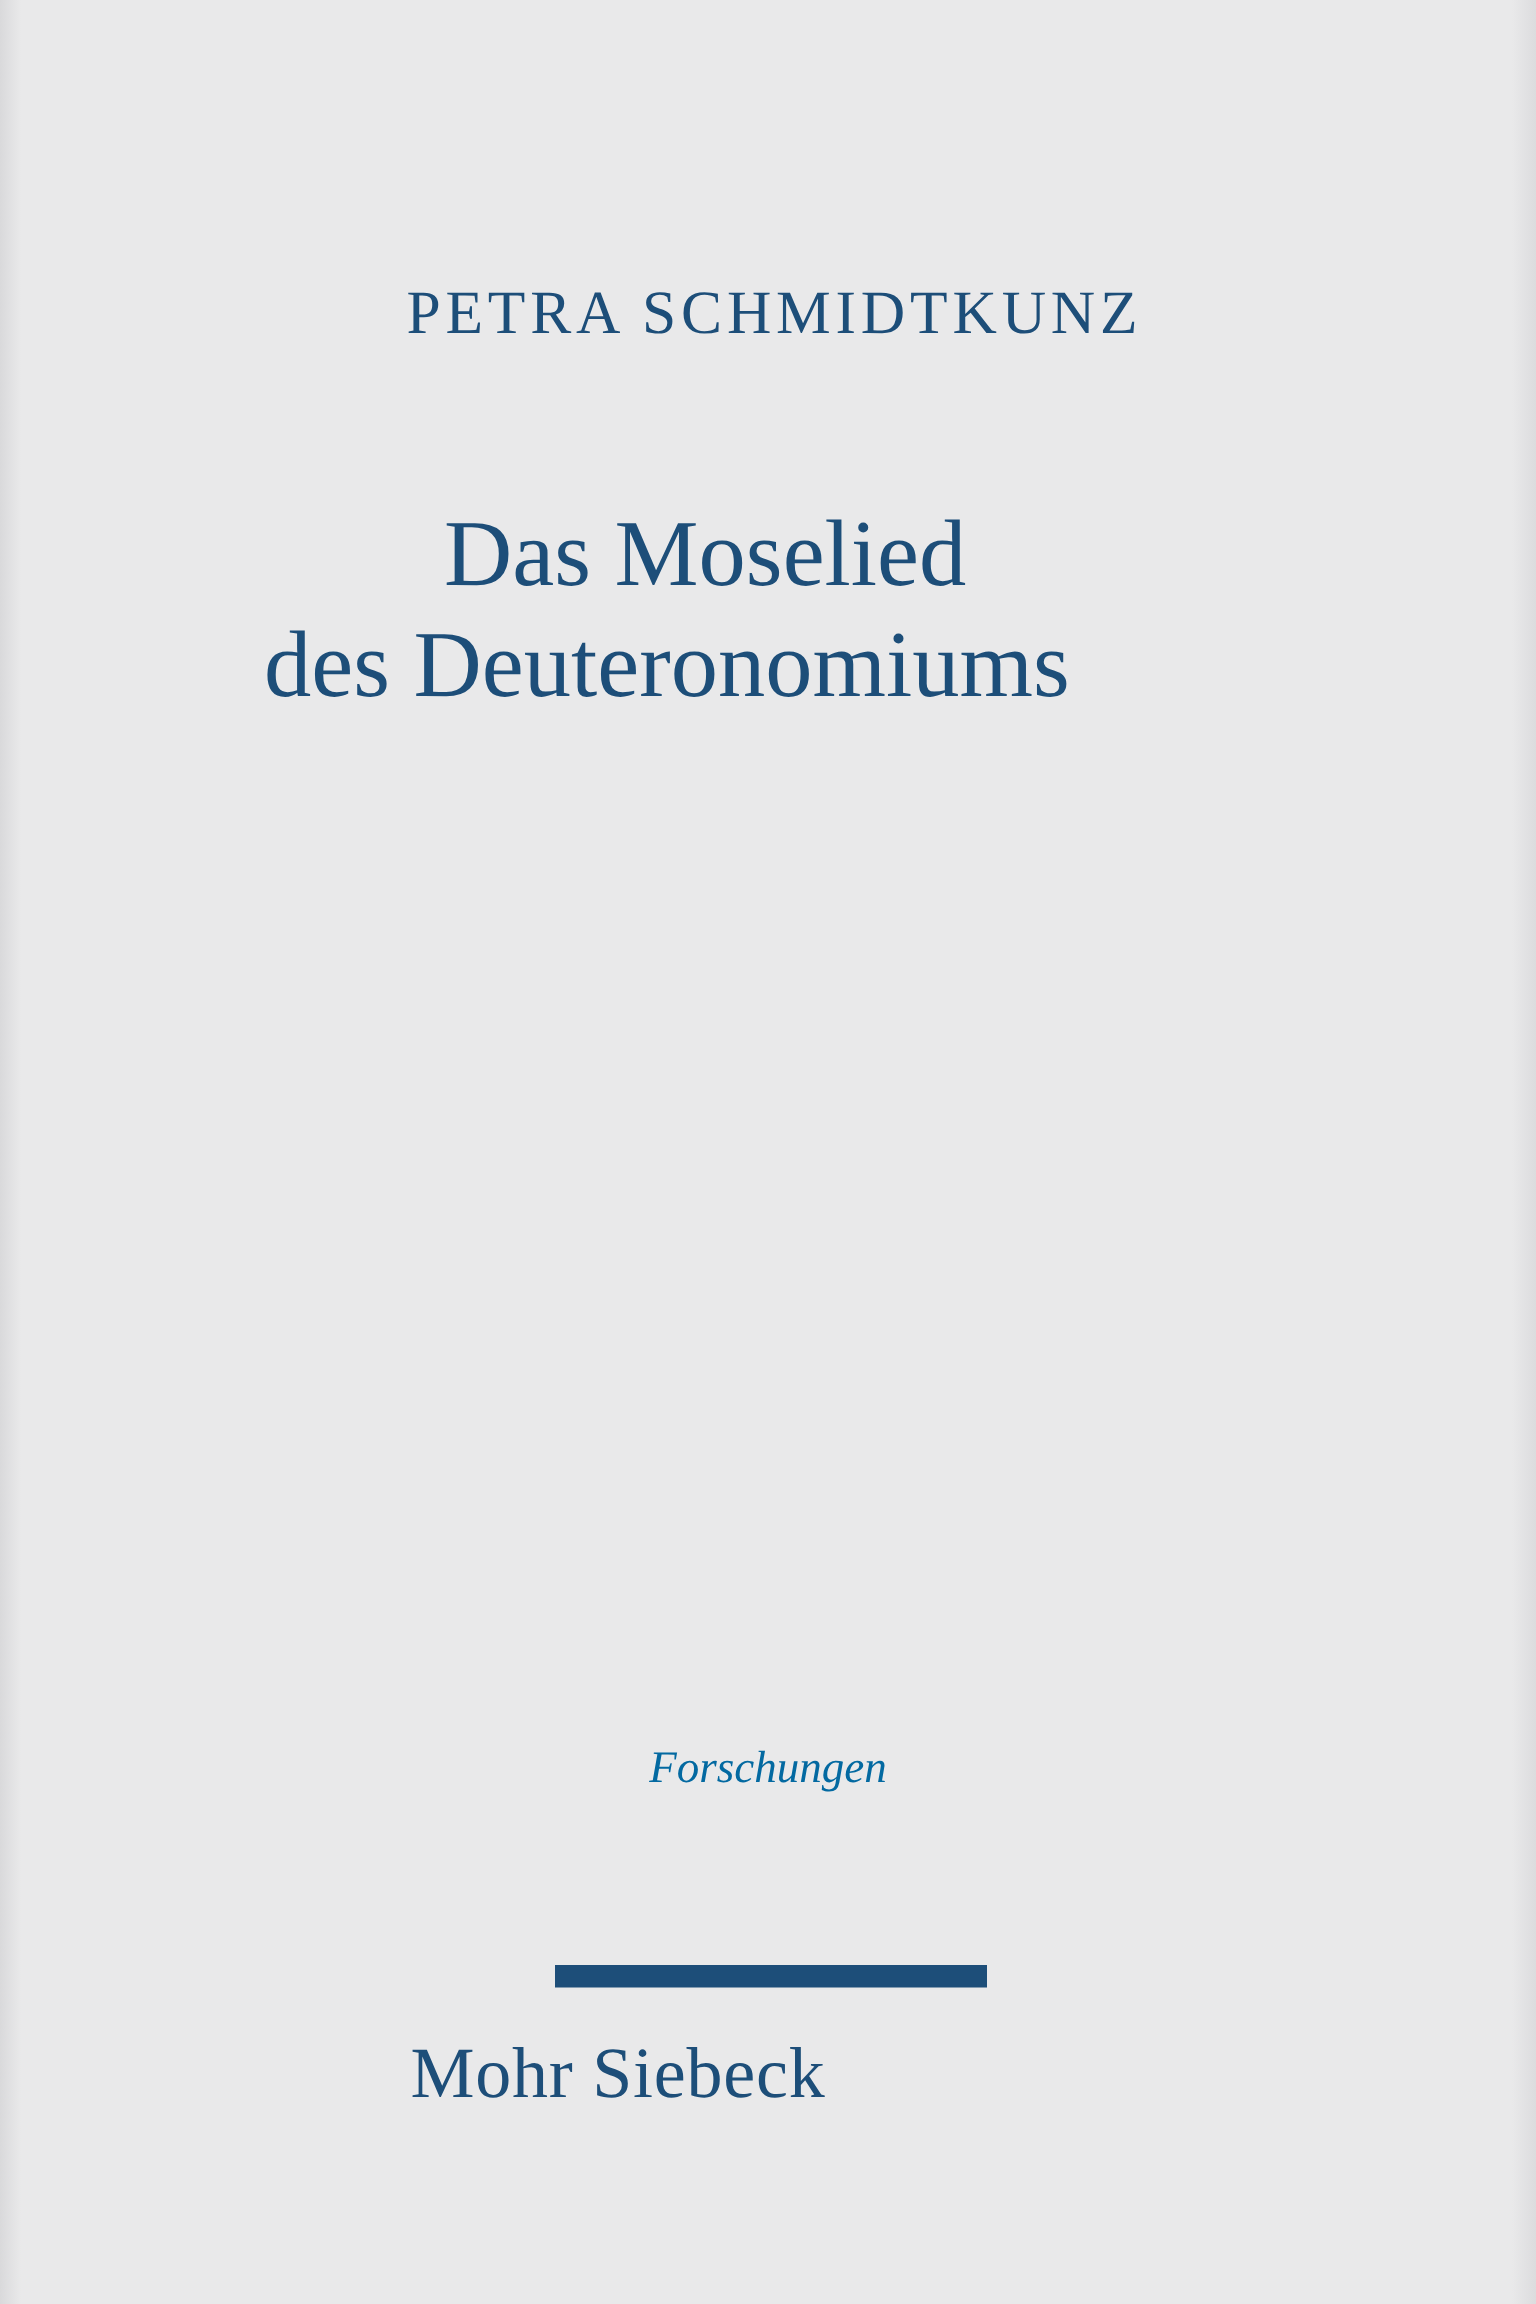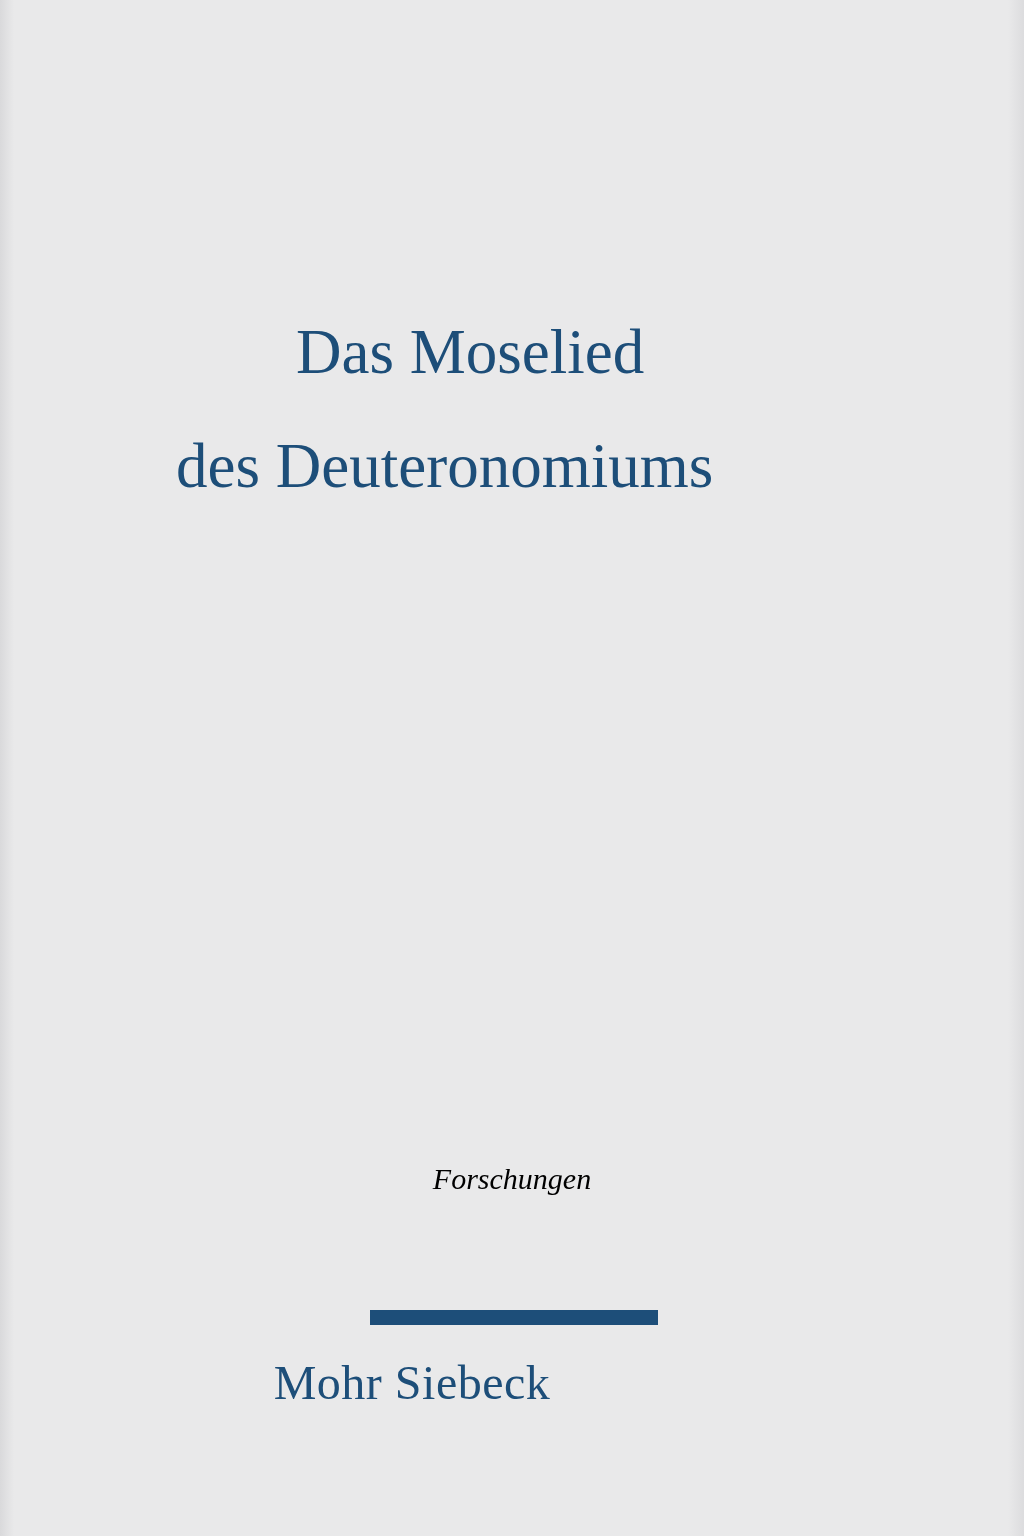--- a/index.html
+++ b/index.html
@@ -55,30 +55,30 @@
     position: absolute;
     top: 316px;
     left: 176px;
     width: 720px;
     color: #1d4e79;
     font-family: "Liberation Serif", serif;
     font-size: 63px;
     line-height: 1.17;
     font-weight: 400;
   }
-  .title-line-1 { display: block; padding-left: 120px; }
-  .title-line-2 { display: block; padding-left: 0px; margin-top: 40px; }
+  .title-line-1 { display: block; padding-left: 120px; margin-top: 17px; }
+  .title-line-2 { display: block; padding-left: 0px; }
 
   .series {
     position: absolute;
     top: 1157px;
     left: 0;
     width: 1024px;
     text-align: center;
-    color: #000000;
+    color: #0369a1;
     font-family: "Liberation Serif", serif;
     font-style: italic;
     font-size: 30px;
     line-height: 1.45;
   }
   .series span { display: block; }
 
   .rule {
     position: absolute;
     top: 1310px;
@@ -98,20 +98,21 @@
     font-family: "Liberation Serif", serif;
     font-size: 48px;
     letter-spacing: 0.5px;
   }
 </style>
 </head>
 <body>
 
 <div class="cover">
 
+  <div class="author">PETRA SCHMIDTKUNZ</div>
 
   <div class="title">
     <span class="title-line-1">Das Moselied</span>
     <span class="title-line-2">des Deuteronomiums</span>
   </div>
 
   <div class="series">
     <span>Forschungen</span>
   </div>
 

